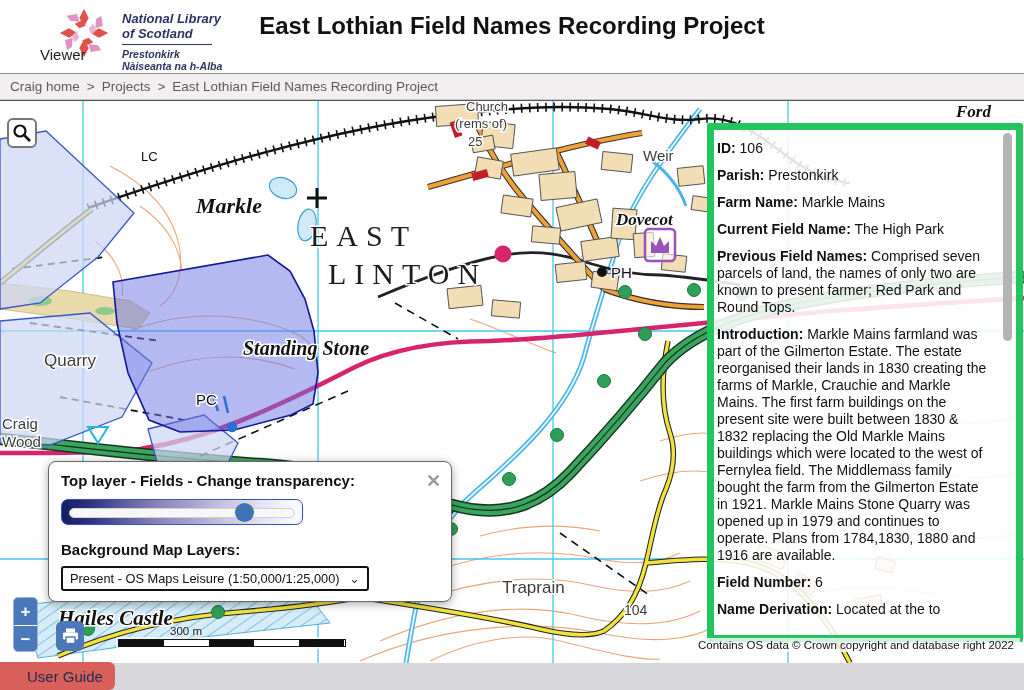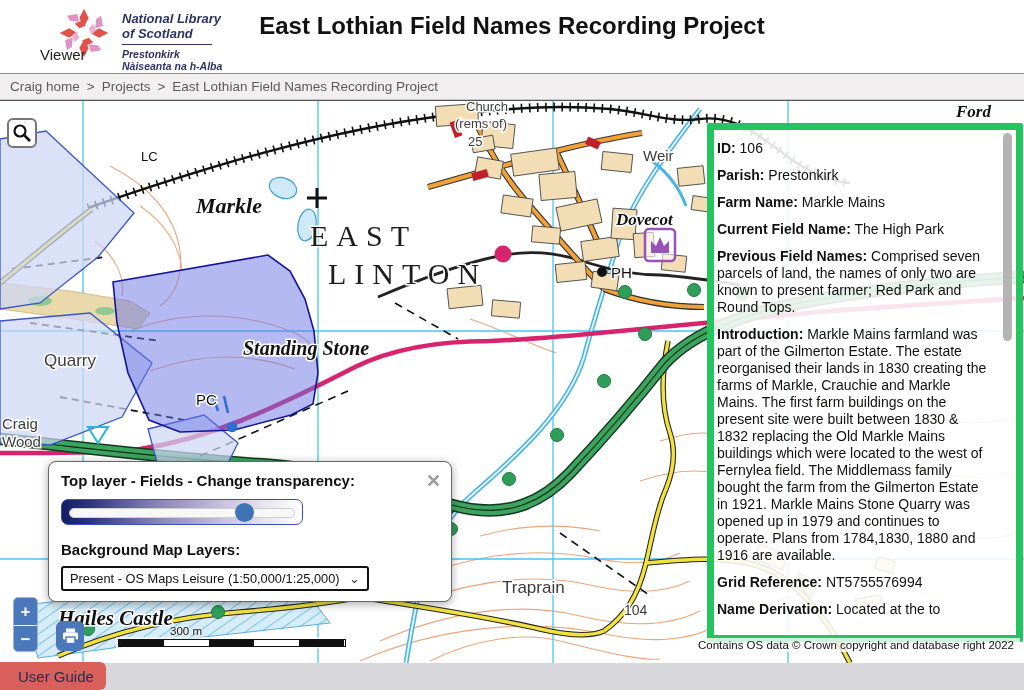--- a/index.html
+++ b/index.html
@@ -75,21 +75,21 @@
   .scalebar-label { font-size:11.5px; color:#111; text-shadow:0 0 2px #fff,0 0 2px #fff; margin-left:52px; }
   .scalebar { margin-top:2px; width:228px; height:8px; border:1px solid #111; box-shadow:0 0 0 2px rgba(255,255,255,.65);
     background:repeating-linear-gradient(90deg,#111 0 45px,#fff 45px 90px); }
 
   .attribution { position:absolute; right:4px; top:537px; background:rgba(255,255,255,.78);
     font-size:11.5px; color:#111; padding:1px 6px; }
 
   
   .footer { position:absolute; left:0; top:663px; width:1024px; height:27px; background:#d8d7dc; }
   .user-guide-btn { position:absolute; left:0; top:-1px; height:28px; min-width:100px; background:#d9605a;
-    color:#1e2d50; font-size:15px; display:flex; align-items:center; padding:0 12px 0 18px;
+    color:#1e2d50; font-size:15px; display:flex; align-items:center; padding:0 12px 0 27px;
     border-radius:0 6px 6px 0; cursor:pointer; }
 </style>
 </head>
 <body>
 
 <div class="header">
   <div class="logo">
     <svg width="56" height="60" viewBox="-30 -30 60 60">
       <g>
         <polygon points="0,-26 5,-16 0,-7 -5,-16" fill="#e0524b"></polygon>
@@ -362,21 +362,21 @@
   </div>
 
   
   <div class="info-panel">
     <p><b>ID:</b> <span>106</span></p>
     <p><b>Parish:</b> <span>Prestonkirk</span></p>
     <p><b>Farm Name:</b> <span>Markle Mains</span></p>
     <p><b>Current Field Name:</b> <span>The High Park</span></p>
     <p><b>Previous Field Names:</b> <span>Comprised seven parcels of land, the names of only two are known to present farmer; Red Park and Round Tops.</span></p>
     <p><b>Introduction:</b> <span>Markle Mains farmland was part of the Gilmerton Estate. The estate reorganised their lands in 1830 creating the farms of Markle, Crauchie and Markle Mains. The first farm buildings on the present site were built between 1830 &amp; 1832 replacing the Old Markle Mains buildings which were located to the west of Fernylea field. The Middlemass family bought the farm from the Gilmerton Estate in 1921. Markle Mains Stone Quarry was opened up in 1979 and continues to operate. Plans from 1784,1830, 1880 and 1916 are available.</span></p>
-    <p><b>Grid Reference:</b> <span>NT5755576994</span></p>
+    <p><b>Field Number:</b> <span>6</span></p>
     <p><b>Name Derivation:</b> <span>Located at the to</span></p>
     <div class="ip-scrollbar"></div>
   </div>
 
   
   <div class="layer-dialog">
     <div class="ld-title">Top layer - Fields - Change transparency:</div>
     <div class="ld-close">✕</div>
     <div class="ld-slider">
       <div class="ld-groove"></div>

